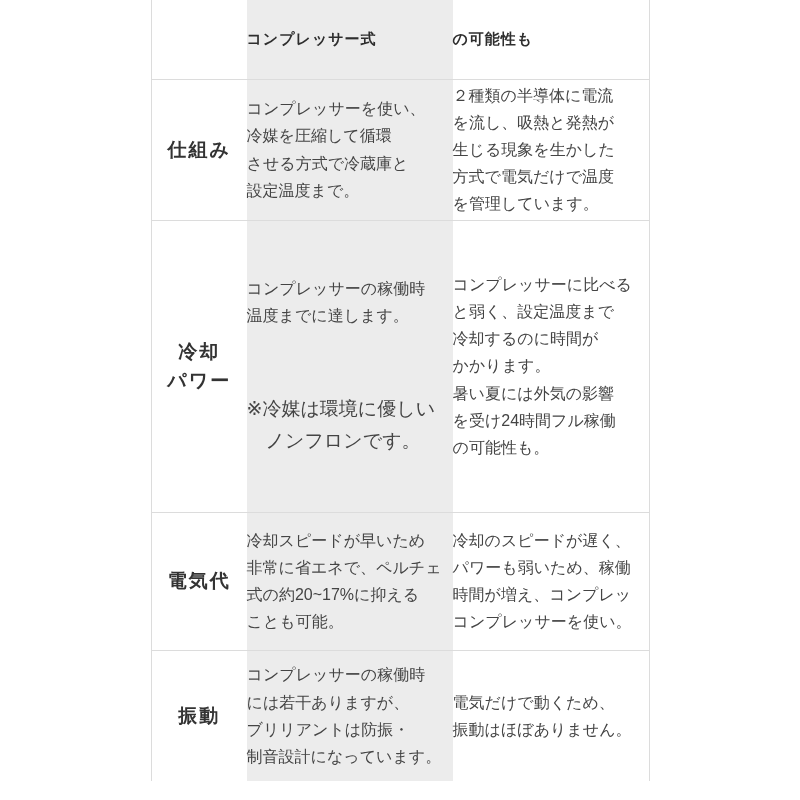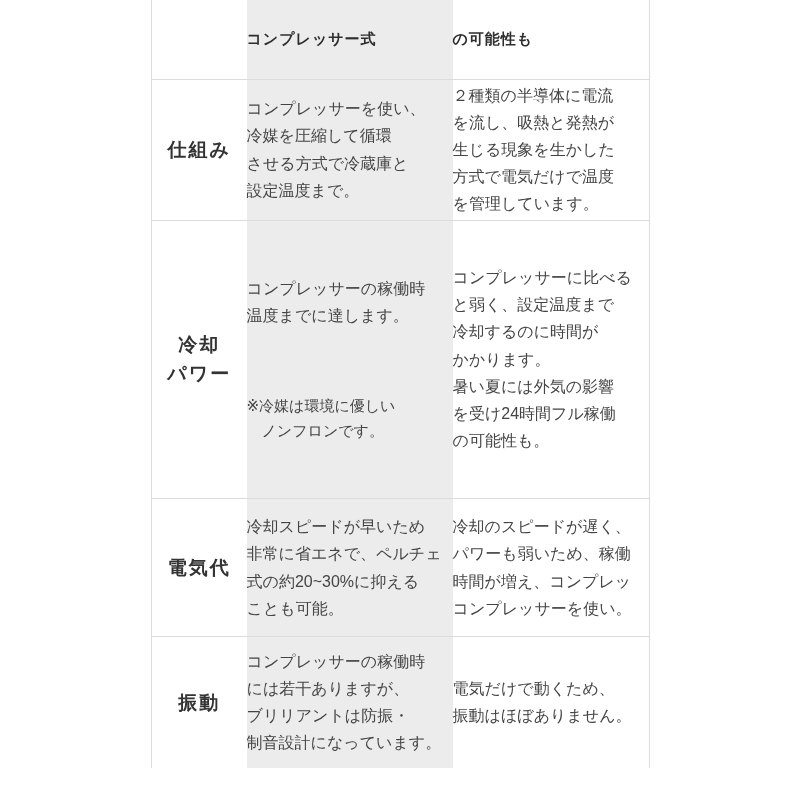--- a/index.html
+++ b/index.html
@@ -87,21 +87,21 @@
   td.cell-comp { padding: 8px 2px 8px 19px; }
   td.cell-pelt { padding: 8px 2px 8px 11px; }
 
   tr.r-mechanism { height: 141px; }
   tr.r-power     { height: 203px; }
   tr.r-cost      { height: 138px; }
   tr.r-vibration { height: 131px; }
   tr.r-vibration th, tr.r-vibration td { border-bottom: none; }
 
   .cell-note {
-    font-size: 15px;
+    font-size: 19px;
     margin-top: 9px;
     line-height: 1.7;
     white-space: pre;
   }
 </style>
 </head>
 <body>
 
 <div class="canvas">
   <div class="content">
@@ -147,21 +147,21 @@
 冷却するのに時間が
 かかります。
 暑い夏には外気の影響
 を受け24時間フル稼働
 の可能性も。</td>
         </tr>
         <tr class="r-cost">
           <th class="row-label">電気代</th>
           <td class="cell-comp hl-bg">冷却スピードが早いため
 非常に省エネで、ペルチェ
-式の約20~30%に抑える
+式の約20~17%に抑える
 ことも可能。</td>
           <td class="cell-pelt">冷却のスピードが遅く、
 パワーも弱いため、稼働
 時間が増え、コンプレッ
 コンプレッサーを使い。</td>
         </tr>
         <tr class="r-vibration">
           <th class="row-label">振動</th>
           <td class="cell-comp hl-bg">コンプレッサーの稼働時
 には若干ありますが、

